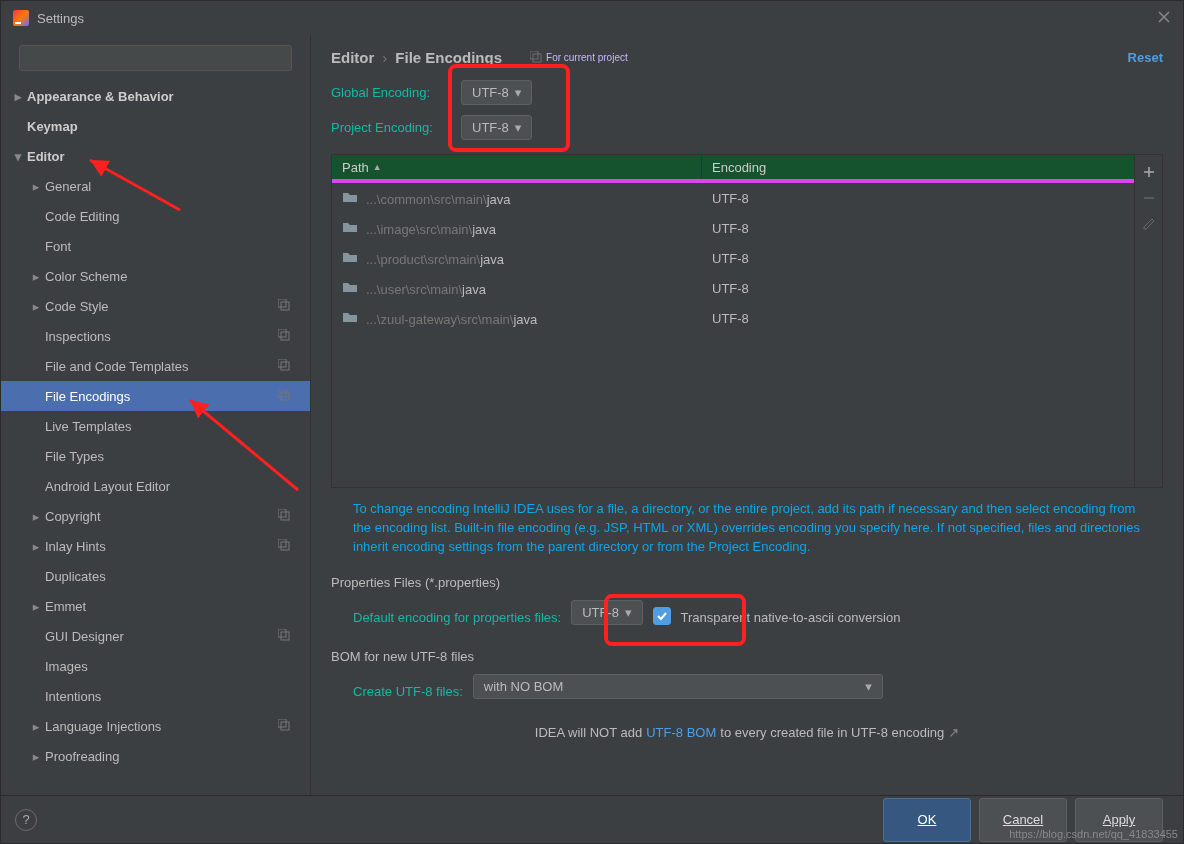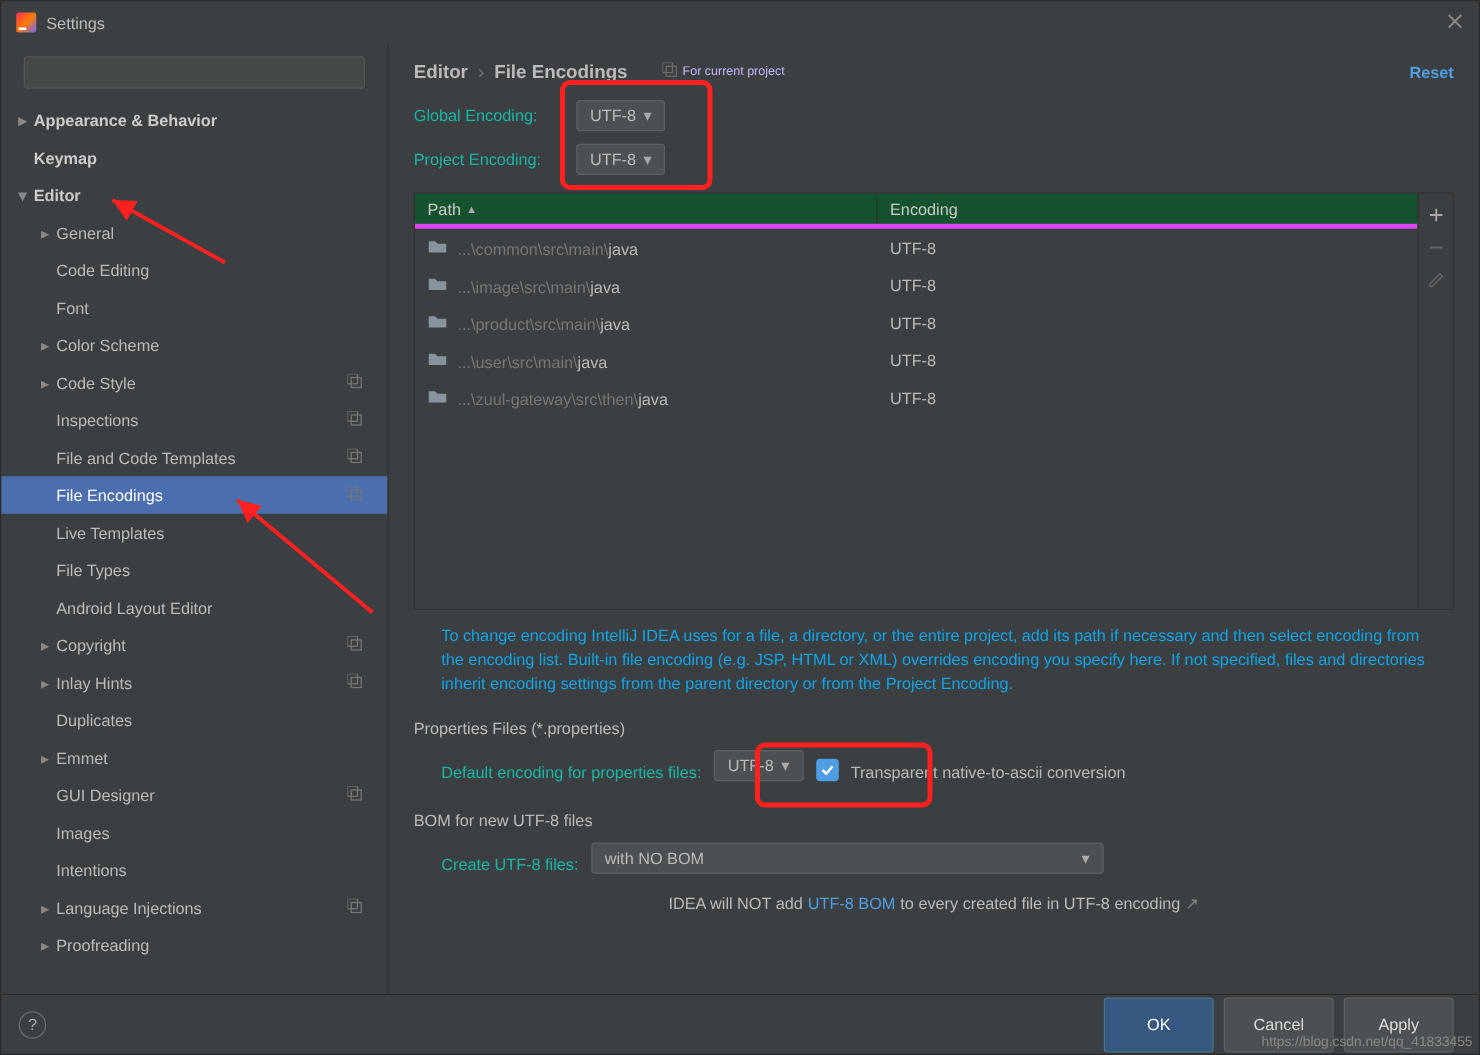--- a/index.html
+++ b/index.html
@@ -219,21 +219,21 @@
 .checkbox.checked { background: #4f9ee3; border-color:#4f9ee3; }
 .checkbox.checked svg { color: #fff; width: 12px; height: 12px; }
 
 .wide-dropdown {
   flex: 1;
   max-width: 410px;
   display: flex;
   justify-content: space-between;
 }
 
-.bom-note { color:#bbb; display:flex; gap:4px; align-items:center; justify-content:center; margin-top:6px; padding-left:0;}
+.bom-note { color:#bbb; display:flex; gap:4px; align-items:center; justify-content:center; margin-top:16px; padding-left:0;}
 .bom-note .link { color:#4f9ee3; }
 .ext-icon { color:#888; }
 
 .footer {
   height: 48px;
   border-top: 1px solid #2b2b2b;
   display: flex;
   align-items: center;
   padding: 0 20px 0 14px;
   gap: 8px;
@@ -251,20 +251,21 @@
   min-width: 88px;
   height: 44px;
   display: inline-flex;
   align-items: center;
   justify-content: center;
   border: 1px solid #5e6060;
   background: #4c5052;
   color: #ddd;
   border-radius: 3px;
   cursor: pointer;
+  text-decoration: underline;
 }
 .btn.primary { background: #365880; border-color: #4c708c; color: #fff; }
 
 .highlight {
   position: absolute;
   border: 4px solid #ff2020;
   border-radius: 8px;
   pointer-events: none;
 }
 .hl1 { left: 448px; top: 64px; width: 122px; height: 88px; }
@@ -498,21 +499,21 @@
                     </svg></span>
                   <span><span class="path-muted">...\user\src\main\</span><span class="path-strong">java</span></span>
                 </div>
                 <div class="td enc">UTF-8</div>
               </div>
               <div class="trow">
                 <div class="td path">
                   <span class="folder-icon"><svg viewBox="0 0 16 14">
                       <path d="M1 3 L1 12 L15 12 L15 5 L8 5 L6 3 Z"></path>
                     </svg></span>
-                  <span><span class="path-muted">...\zuul-gateway\src\then\</span><span class="path-strong">java</span></span>
+                  <span><span class="path-muted">...\zuul-gateway\src\main\</span><span class="path-strong">java</span></span>
                 </div>
                 <div class="td enc">UTF-8</div>
               </div>
             </div>
         </div>
         <div class="table-tools">
           <div class="tool-btn">
               <svg width="14" height="14" viewBox="0 0 14 14">
                 <path d="M7 2 V12 M2 7 H12" stroke="currentColor" stroke-width="1.5"></path>
               </svg>

